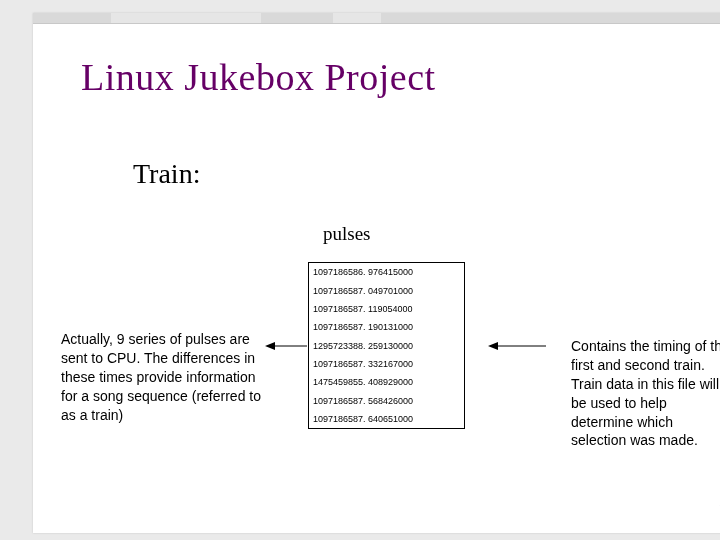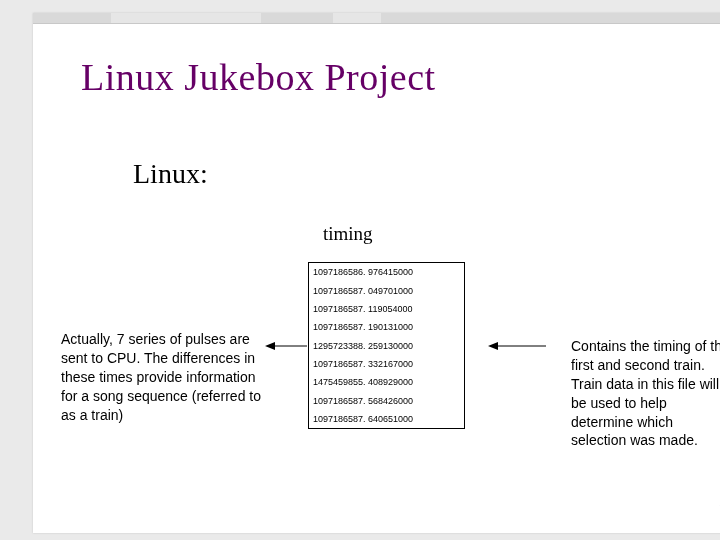--- a/index.html
+++ b/index.html
@@ -144,36 +144,36 @@
 </head>
 <body>
 
 <div class="slide">
   <div class="top-bar">
     <div class="seg1"></div>
     <div class="seg2"></div>
   </div>
 
   <div class="title">Linux Jukebox Project</div>
-  <div class="subtitle">Linux:</div>
-  <div class="filelabel">timing</div>
+  <div class="subtitle">Train:</div>
+  <div class="filelabel">pulses</div>
 
   <div class="databox">
     <div class="datarow">1097186586. 976415000</div>
     <div class="datarow">1097186587. 049701000</div>
     <div class="datarow">1097186587. 119054000</div>
     <div class="datarow">1097186587. 190131000</div>
     <div class="datarow">1295723388. 259130000</div>
     <div class="datarow">1097186587. 332167000</div>
     <div class="datarow">1475459855. 408929000</div>
     <div class="datarow">1097186587. 568426000</div>
     <div class="datarow">1097186587. 640651000</div>
   </div>
 
-  <div class="annot-left">Actually, 7 series of pulses are sent to CPU. The differences in these times provide information for a song sequence (referred to as a train)</div>
+  <div class="annot-left">Actually, 9 series of pulses are sent to CPU. The differences in these times provide information for a song sequence (referred to as a train)</div>
   <div class="annot-right">Contains the timing of the first and second train. Train data in this file will be used to help determine which selection was made.</div>
 
   <svg class="arrow" style="left:232px; top:326px;" width="44" height="14">
     <line x1="42" y1="7" x2="6" y2="7" stroke="#000" stroke-width="1"></line>
     <polygon points="0,7 10,3 10,11" fill="#000"></polygon>
   </svg>
 
   <svg class="arrow" style="left:455px; top:326px;" width="60" height="14">
     <line x1="58" y1="7" x2="6" y2="7" stroke="#000" stroke-width="1"></line>
     <polygon points="0,7 10,3 10,11" fill="#000"></polygon>

